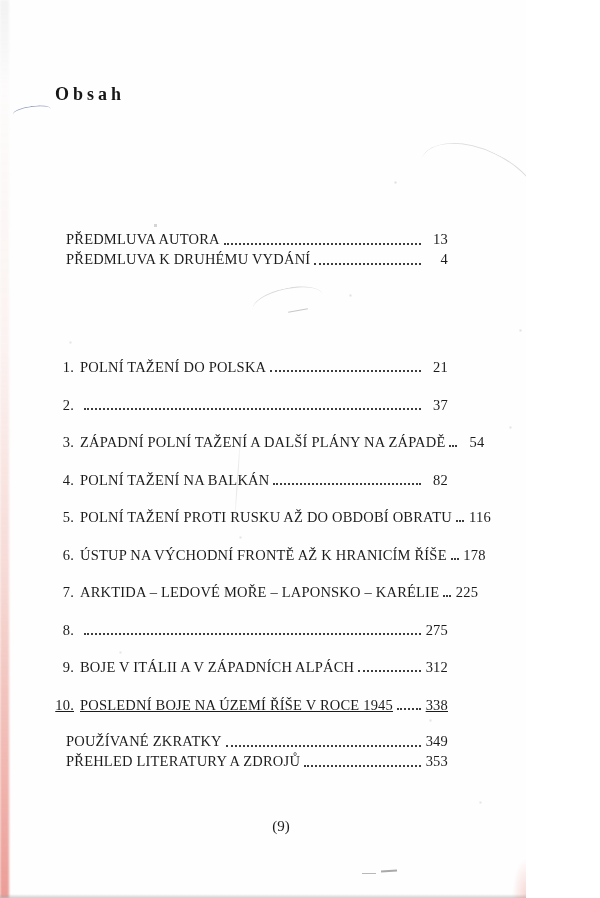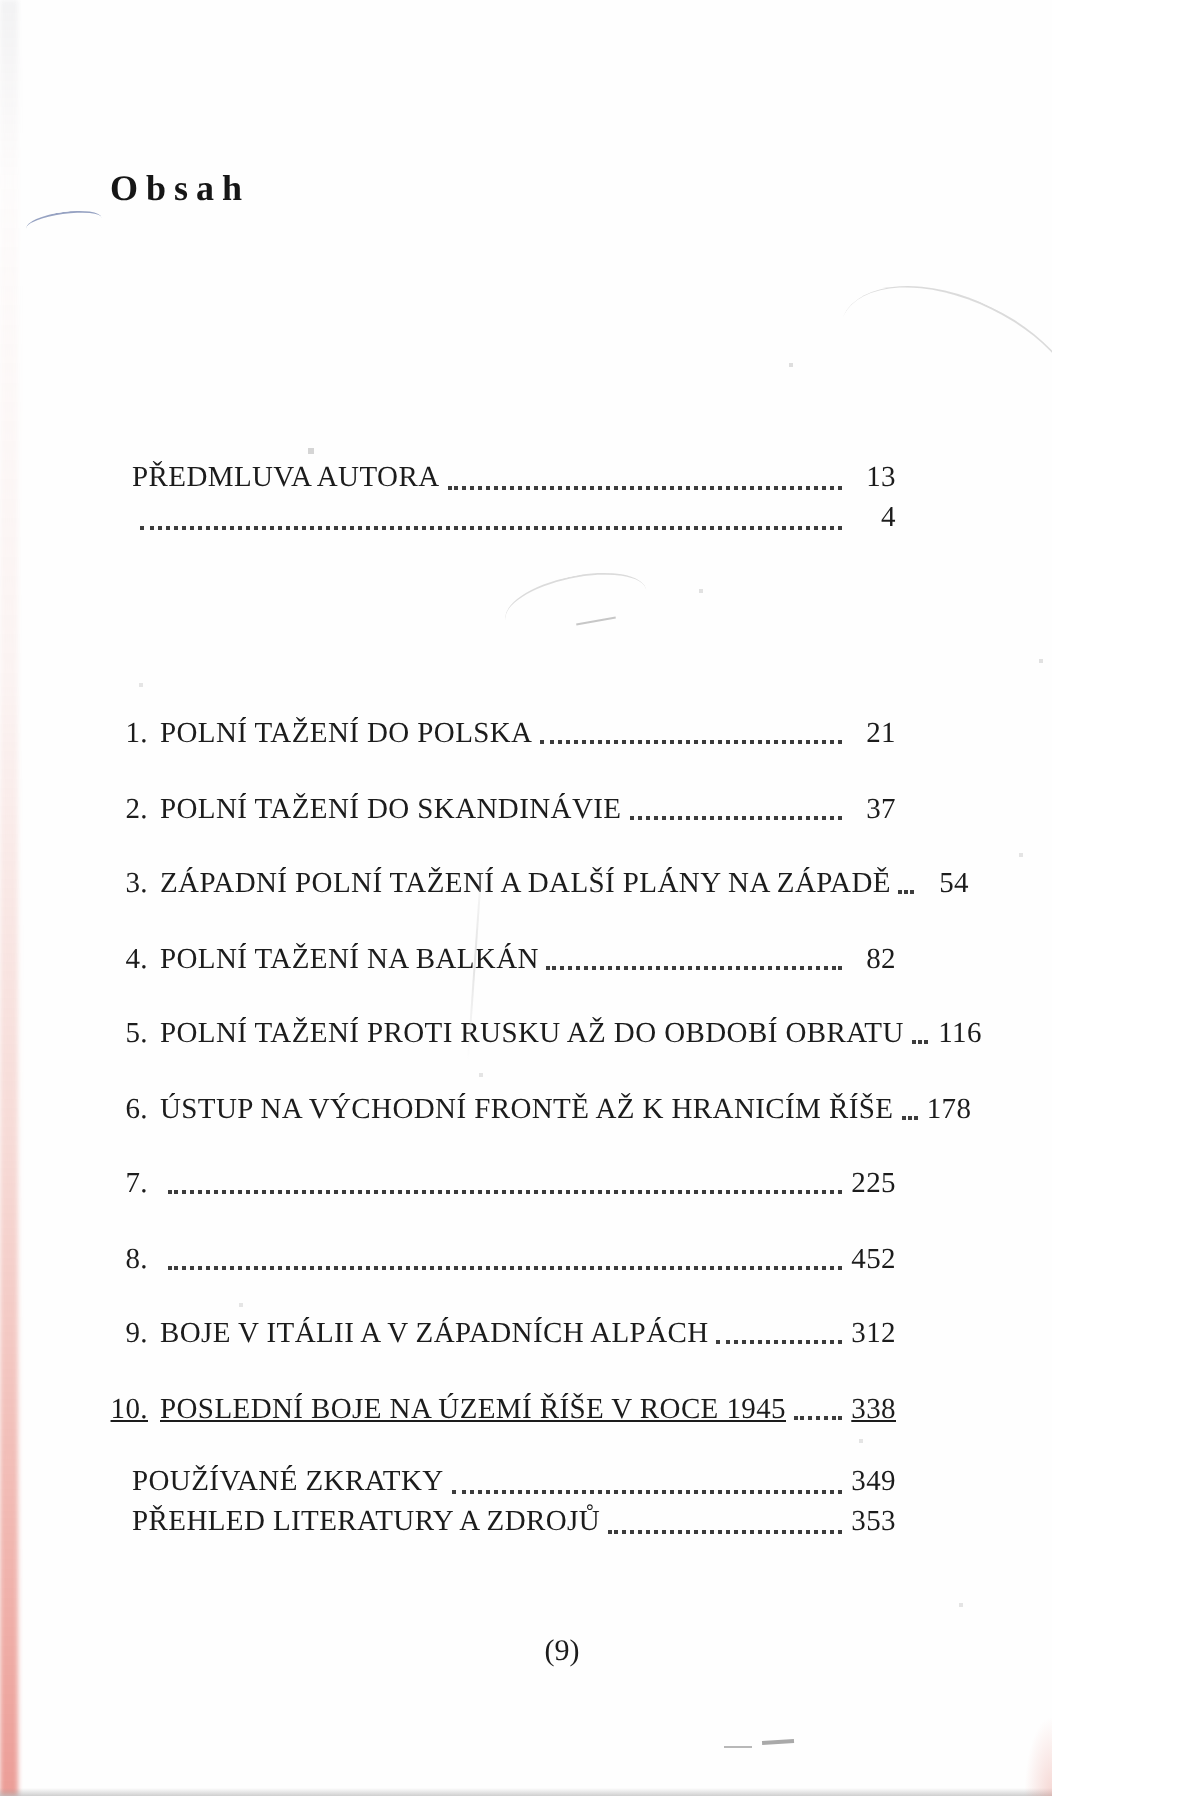--- a/index.html
+++ b/index.html
@@ -113,38 +113,38 @@
 
   <ul class="toc-list toc-front">
 
       <li class="toc-row">
         <span class="toc-label">PŘEDMLUVA AUTORA</span>
         <span class="dot-leader"></span>
         <span class="toc-page">13</span>
       </li>
 
       <li class="toc-row">
+        <span class="toc-label">PŘEDMLUVA K DRUHÉMU VYDÁNÍ</span>
         <span class="dot-leader"></span>
         <span class="toc-page">4</span>
       </li>
     </ul>
 
 
   <ul class="toc-list toc-chapters">
 
       <li class="toc-row">
         <span class="chap-num">1.</span>
         <span class="toc-label">POLNÍ TAŽENÍ DO POLSKA</span>
         <span class="dot-leader"></span>
         <span class="toc-page">21</span>
       </li>
 
       <li class="toc-row">
         <span class="chap-num">2.</span>
-        <span class="toc-label">POLNÍ TAŽENÍ DO SKANDINÁVIE</span>
         <span class="dot-leader"></span>
         <span class="toc-page">37</span>
       </li>
 
       <li class="toc-row">
         <span class="chap-num">3.</span>
         <span class="toc-label">ZÁPADNÍ POLNÍ TAŽENÍ A DALŠÍ PLÁNY NA ZÁPADĚ</span>
         <span class="dot-leader"></span>
         <span class="toc-page">54</span>
       </li>
@@ -165,28 +165,29 @@
 
       <li class="toc-row">
         <span class="chap-num">6.</span>
         <span class="toc-label">ÚSTUP NA VÝCHODNÍ FRONTĚ AŽ K HRANICÍM ŘÍŠE</span>
         <span class="dot-leader"></span>
         <span class="toc-page">178</span>
       </li>
 
       <li class="toc-row">
         <span class="chap-num">7.</span>
+        <span class="toc-label">ARKTIDA – LEDOVÉ MOŘE – LAPONSKO – KARÉLIE</span>
         <span class="dot-leader"></span>
         <span class="toc-page">225</span>
       </li>
 
       <li class="toc-row">
         <span class="chap-num">8.</span>
         <span class="dot-leader"></span>
-        <span class="toc-page">452</span>
+        <span class="toc-page">275</span>
       </li>
 
       <li class="toc-row">
         <span class="chap-num">9.</span>
         <span class="toc-label">BOJE V ITÁLII A V ZÁPADNÍCH ALPÁCH</span>
         <span class="dot-leader"></span>
         <span class="toc-page">312</span>
       </li>
 
       <li class="toc-row">

